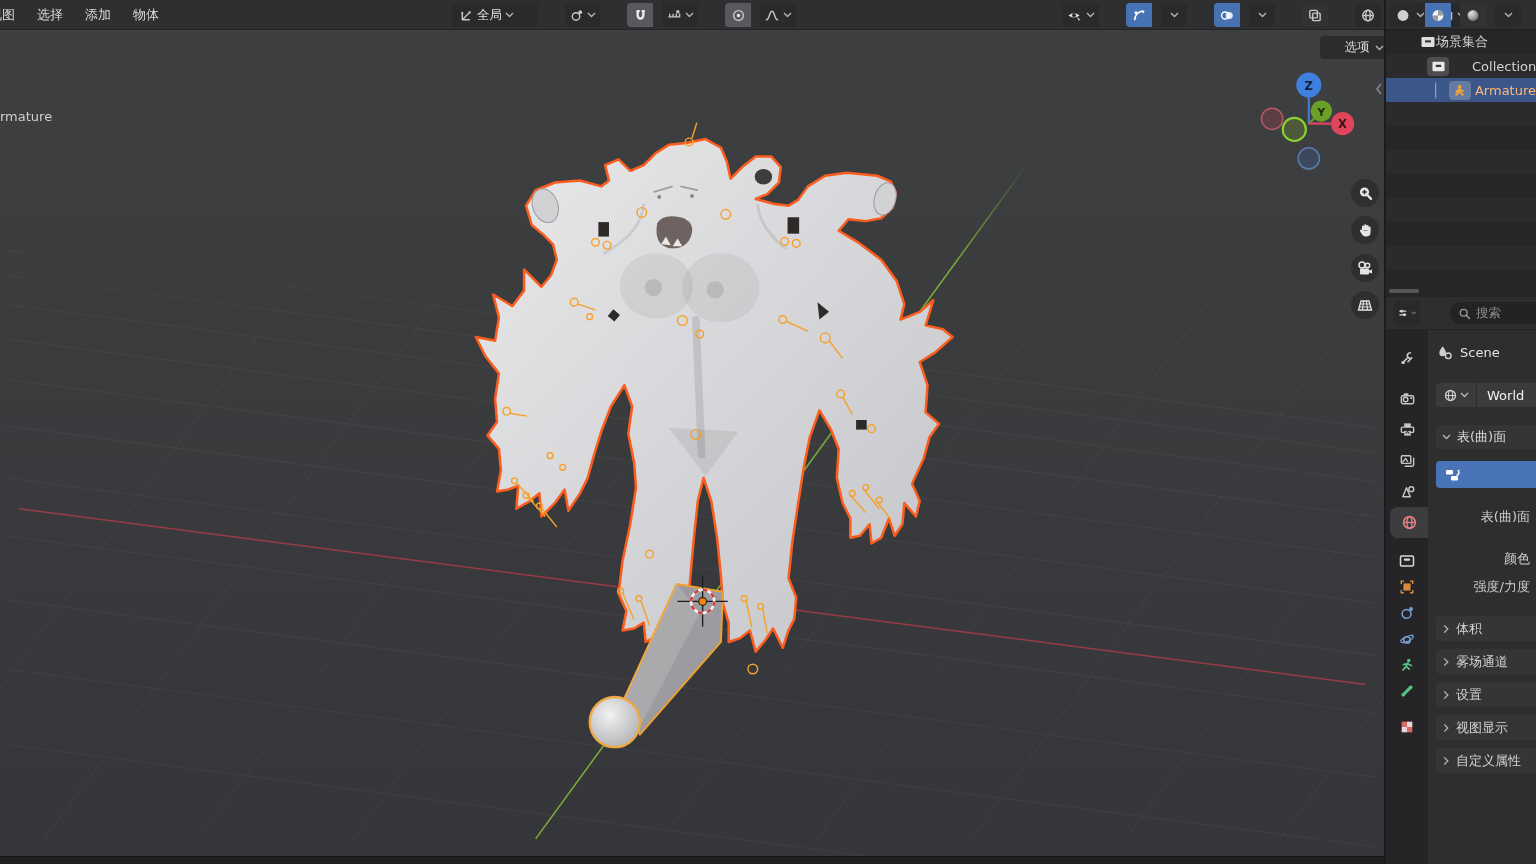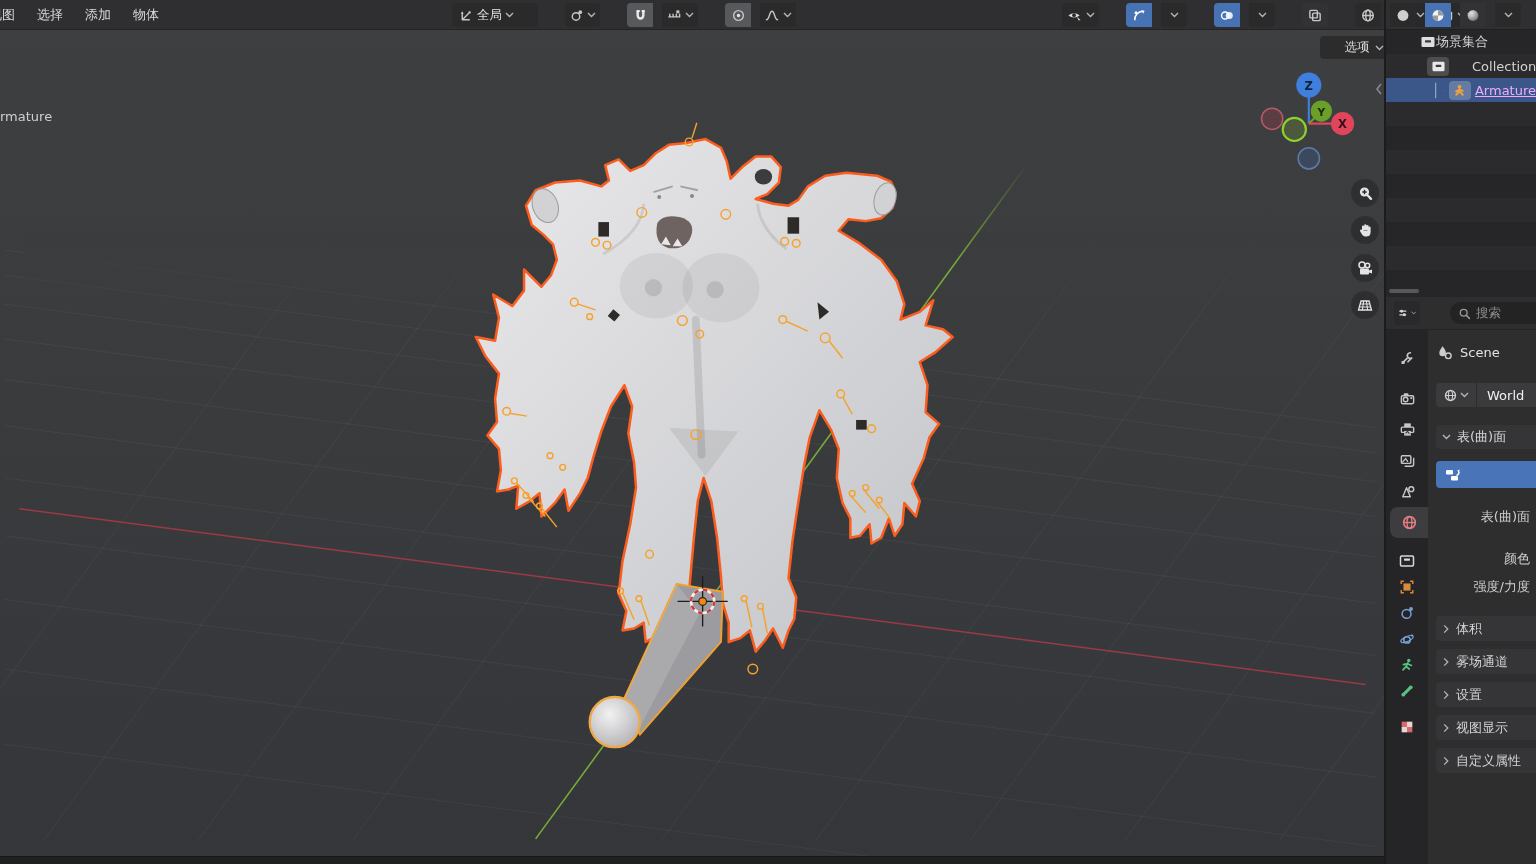--- a/index.html
+++ b/index.html
@@ -47,21 +47,21 @@
   .ol-header { height:30px; background:#2f2f31; border-bottom:1px solid #202021;
                display:flex; align-items:center; gap:6px; padding-left:8px; }
   .ol-row { height:24px; display:flex; align-items:center; font-size:13px; color:#d2d2d2;
             white-space:nowrap; overflow:hidden; }
   .ol-row.alt { background:rgba(255,255,255,.025); }
   .ol-row.selected { background:#3b5689; }
   .chip { width:22px; height:19px; border-radius:4px; background:rgba(255,255,255,.16);
           display:flex; align-items:center; justify-content:center; flex:0 0 auto; }
   .ol-scroll { position:absolute; left:3px; bottom:4px; width:30px; height:4px; border-radius:2px;
                background:#58585a; }
-  .active-name { color:#f0abfc;text-decoration:underline; }
+  .active-name { color:#fdba74; }
 
   
   .props { position:relative; width:100%; height:567px; background:#2e2e2f; }
   .pr-header { height:33px; display:flex; align-items:center; padding-left:8px; 
                background:#2e2e2f; border-bottom:1px solid #242425; }
   .search { margin-left:30px; height:22px; flex:0 0 110px; background:#232324; border-radius:11px;
             display:flex; align-items:center; gap:5px; padding-left:8px; font-size:12.5px; color:#8f8f8f; }
   .pr-body { display:flex; height:534px; }
   .tabstrip { width:42px; background:#252527; display:flex; flex-direction:column; align-items:stretch;
               padding-top:12px; }

